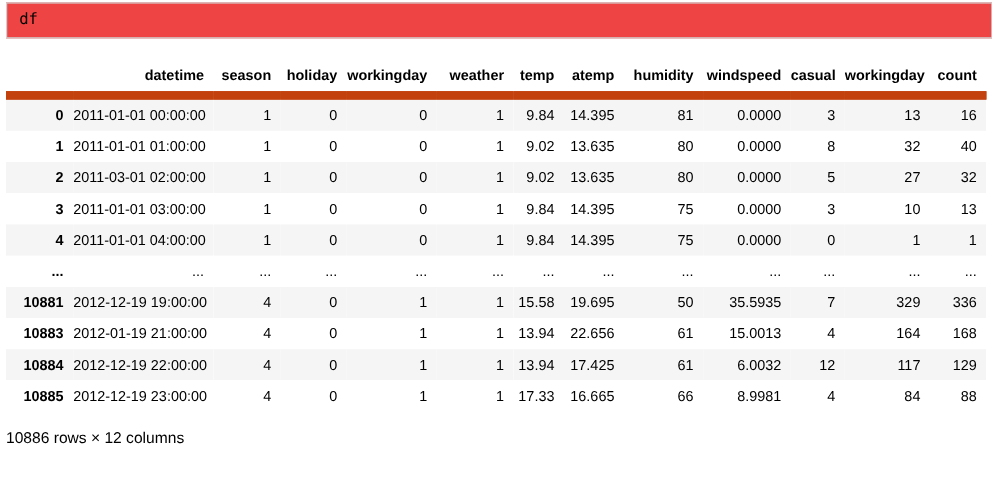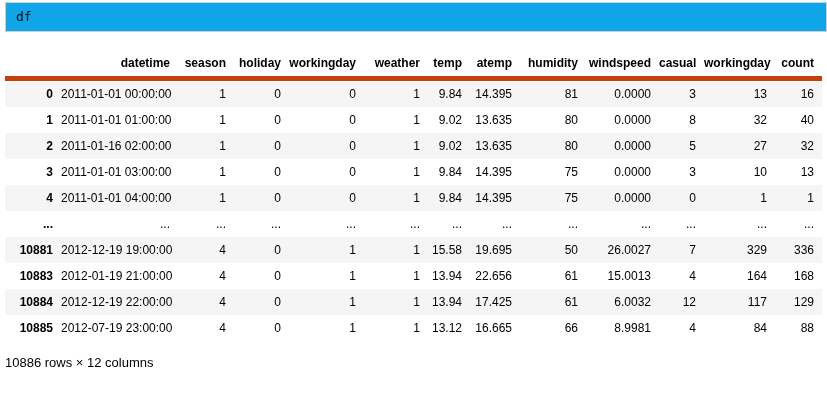--- a/index.html
+++ b/index.html
@@ -9,21 +9,21 @@
     font-family: "Liberation Sans", "DejaVu Sans", sans-serif;
     color: #000000;
     width: 827px;
     height: 401px;
     overflow: hidden;
   }
   .code-cell {
     margin: 2px 0 0 5px;
     width: calc(100% - 5px);
     box-sizing: border-box;
-    background: #0ea5e9;
+    background: #ef4444;
     border: 1px solid #cfcfcf;
     padding: 6px 10px;
     font-family: "DejaVu Sans Mono", "Liberation Mono", monospace;
     font-size: 13px;
     line-height: 16px;
     color: #000000;
   }
   table.dataframe {
     margin: 17px 0 0 5px;
     border-collapse: collapse;
@@ -36,21 +36,21 @@
     padding: 0 8px 0 0;
     height: 26px;
     text-align: right;
     white-space: nowrap;
     overflow: hidden;
     vertical-align: middle;
     border: none;
   }
   table.dataframe thead th {
     font-weight: bold;
-    border-bottom: 5px solid #c2410c;
+    border-bottom: 7px solid #c2410c;
     height: 27px;
   }
   table.dataframe tbody th {
     font-weight: bold;
   }
   table.dataframe tbody tr:nth-child(odd) {
     background: #f5f5f5;
   }
   table.dataframe tbody tr:nth-child(even) {
     background: #ffffff;
@@ -127,21 +127,21 @@
         <td>9.02</td>
         <td>13.635</td>
         <td>80</td>
         <td>0.0000</td>
         <td>8</td>
         <td>32</td>
         <td>40</td>
       </tr>
       <tr>
         <th>2</th>
-        <td>2011-01-16 02:00:00</td>
+        <td>2011-03-01 02:00:00</td>
         <td>1</td>
         <td>0</td>
         <td>0</td>
         <td>1</td>
         <td>9.02</td>
         <td>13.635</td>
         <td>80</td>
         <td>0.0000</td>
         <td>5</td>
         <td>27</td>
@@ -195,21 +195,21 @@
       <tr>
         <th>10881</th>
         <td>2012-12-19 19:00:00</td>
         <td>4</td>
         <td>0</td>
         <td>1</td>
         <td>1</td>
         <td>15.58</td>
         <td>19.695</td>
         <td>50</td>
-        <td>26.0027</td>
+        <td>35.5935</td>
         <td>7</td>
         <td>329</td>
         <td>336</td>
       </tr>
       <tr>
         <th>10883</th>
         <td>2012-01-19 21:00:00</td>
         <td>4</td>
         <td>0</td>
         <td>1</td>
@@ -232,26 +232,26 @@
         <td>13.94</td>
         <td>17.425</td>
         <td>61</td>
         <td>6.0032</td>
         <td>12</td>
         <td>117</td>
         <td>129</td>
       </tr>
       <tr>
         <th>10885</th>
-        <td>2012-07-19 23:00:00</td>
-        <td>4</td>
-        <td>0</td>
-        <td>1</td>
-        <td>1</td>
-        <td>13.12</td>
+        <td>2012-12-19 23:00:00</td>
+        <td>4</td>
+        <td>0</td>
+        <td>1</td>
+        <td>1</td>
+        <td>17.33</td>
         <td>16.665</td>
         <td>66</td>
         <td>8.9981</td>
         <td>4</td>
         <td>84</td>
         <td>88</td>
       </tr>
     </tbody>
 </table>
 

